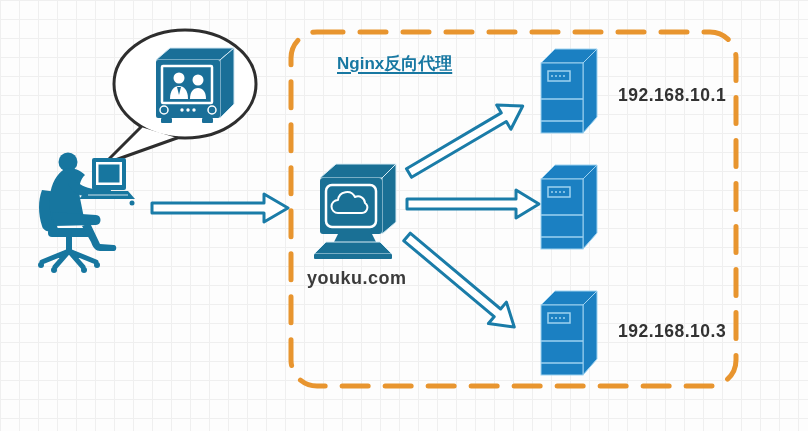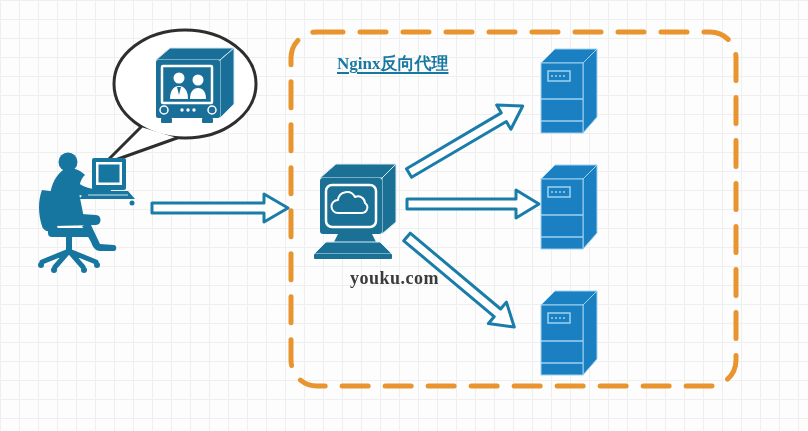--- a/index.html
+++ b/index.html
@@ -5,29 +5,29 @@
   html,body{margin:0;padding:0;background:#fff;}
   .canvas{
     position:relative;width:808px;height:431px;overflow:hidden;
     background-color:#fdfdfd;
     background-image:
       linear-gradient(#efefef 1px, transparent 1px),
       linear-gradient(90deg, #efefef 1px, transparent 1px),
       linear-gradient(#e3e3e3 1px, transparent 1px),
       linear-gradient(90deg, #e3e3e3 1px, transparent 1px);
     background-size:19px 19px,19px 19px,95px 95px,95px 95px;
-    font-family:Liberation Serif, serif;
+    font-family:Liberation Sans, sans-serif;
   }
   svg.scene{position:absolute;inset:0;}
   .label{position:absolute;white-space:nowrap;font-weight:bold;}
   .title-label{
     left:337px;top:52px;font-size:17px;color:#1878A2;
     text-decoration:underline;text-decoration-thickness:2px;text-underline-offset:3px;
   }
-  .proxy-label{left:307px;top:268px;font-size:18px;color:#3b3b3b;letter-spacing:.5px;margin-left:43px;}
+  .proxy-label{left:307px;top:268px;font-size:18px;color:#3b3b3b;letter-spacing:.5px;}
   .ip-label{left:618px;font-size:17.5px;color:#323232;letter-spacing:.5px;}
   .ip-1{top:85px;} .ip-2{top:192px;} .ip-3{top:321px;}
 </style>
 </head>
 <body>
 
 <div class="canvas">
 
   <svg class="scene" viewBox="0 0 808 431" width="808" height="431">
 
@@ -109,13 +109,15 @@
     <path d="M407,199 H516 V190 L539,204 L516,218 V209 H407 Z" fill="#ffffff" stroke="#1A7CA8" stroke-width="3" stroke-linejoin="round"></path>
     <path transform="translate(407,237) rotate(40)" d="M0,-5 H118 V-14 L140,0 L118,14 V5 H0 Z" fill="#ffffff" stroke="#1A7CA8" stroke-width="3" stroke-linejoin="round"></path>
 
     <use href="#server-shape" transform="translate(541,47)"></use>
     <use href="#server-shape" transform="translate(541,163)"></use>
     <use href="#server-shape" transform="translate(541,289)"></use>
   </svg>
 
   <div class="label title-label">Nginx反向代理</div>
   <div class="label proxy-label">youku.com</div>
+  <div class="label ip-label ip-1">192.168.10.1</div>
+  <div class="label ip-label ip-3">192.168.10.3</div>
 </div>
 
 </body></html>

